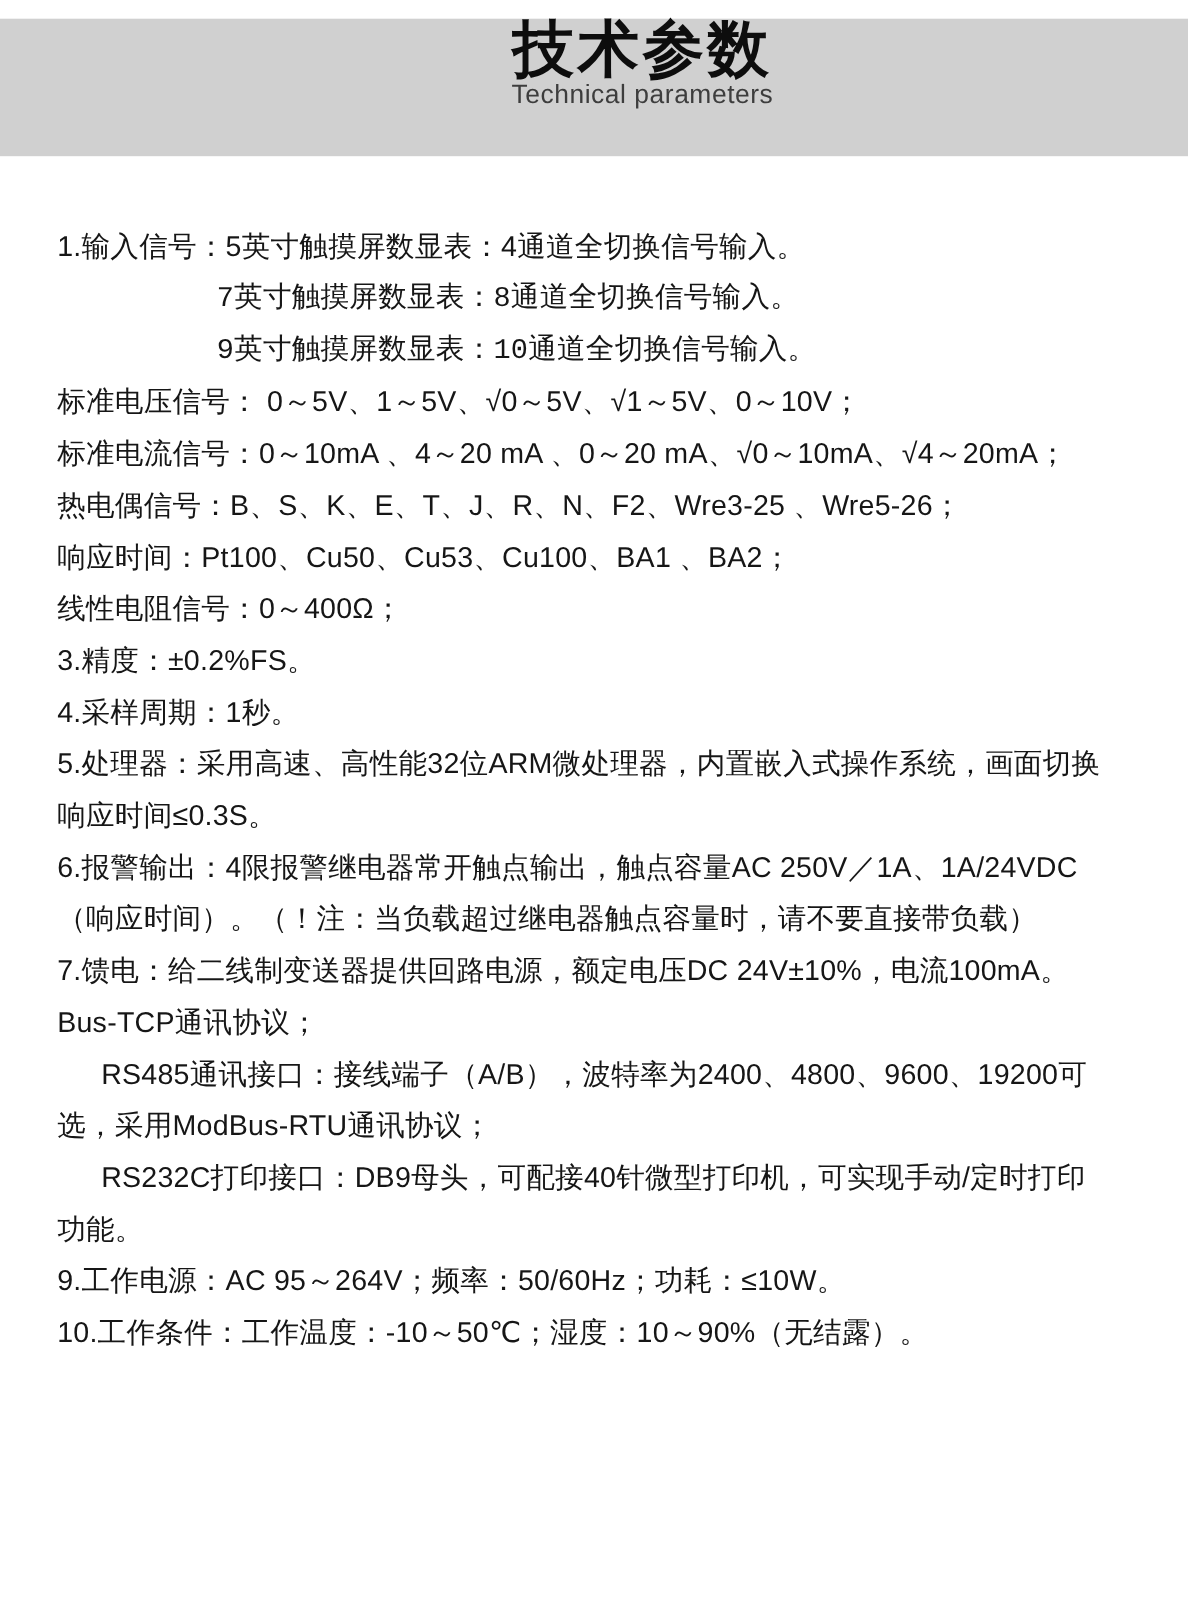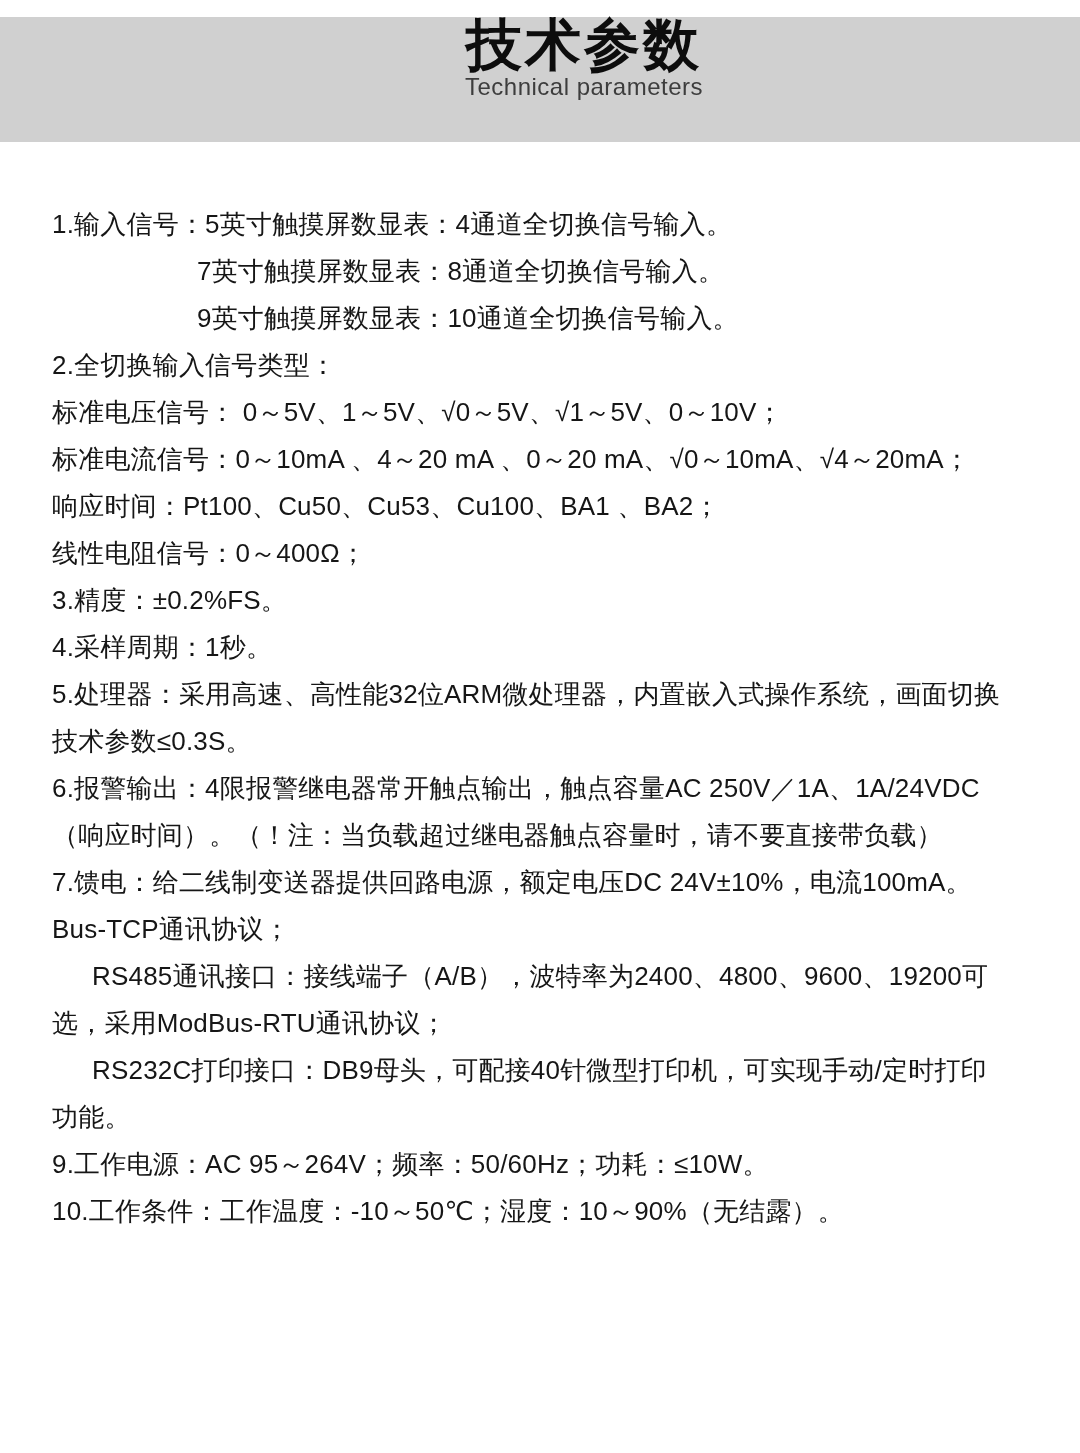--- a/index.html
+++ b/index.html
@@ -46,44 +46,44 @@
   }
   .line {
     font-size: 26px;
     line-height: 47px;
     height: 47px;
     color: #161616;
     white-space: nowrap;
     letter-spacing: 0.2px;
   }
   .indent-0 { padding-left: 0; }
-  .indent-1 { padding-left: 145px; }
+  .indent-1 { padding-left: 145px; font-family: Liberation Mono, monospace; }
   .indent-2 { padding-left: 40px; }
 </style>
 </head>
 <body>
 
 <div class="page">
   <div class="header-band">
     <div class="page-title">技术参数</div>
     <div class="page-subtitle">Technical parameters</div>
   </div>
   <main class="content">
       <div class="line indent-0">1.输入信号：5英寸触摸屏数显表：4通道全切换信号输入。</div>
       <div class="line indent-1">7英寸触摸屏数显表：8通道全切换信号输入。</div>
       <div class="line indent-1">9英寸触摸屏数显表：10通道全切换信号输入。</div>
-      <div class="line indent-0">2.全切换输入信号类型：</div>
       <div class="line indent-0">标准电压信号： 0～5V、1～5V、√0～5V、√1～5V、0～10V；</div>
       <div class="line indent-0">标准电流信号：0～10mA 、4～20 mA 、0～20 mA、√0～10mA、√4～20mA；</div>
+      <div class="line indent-0">热电偶信号：B、S、K、E、T、J、R、N、F2、Wre3-25 、Wre5-26；</div>
       <div class="line indent-0">响应时间：Pt100、Cu50、Cu53、Cu100、BA1 、BA2；</div>
       <div class="line indent-0">线性电阻信号：0～400Ω；</div>
       <div class="line indent-0">3.精度：±0.2%FS。</div>
       <div class="line indent-0">4.采样周期：1秒。</div>
       <div class="line indent-0">5.处理器：采用高速、高性能32位ARM微处理器，内置嵌入式操作系统，画面切换</div>
-      <div class="line indent-0">技术参数≤0.3S。</div>
+      <div class="line indent-0">响应时间≤0.3S。</div>
       <div class="line indent-0">6.报警输出：4限报警继电器常开触点输出，触点容量AC 250V／1A、1A/24VDC</div>
       <div class="line indent-0">（响应时间）。（！注：当负载超过继电器触点容量时，请不要直接带负载）</div>
       <div class="line indent-0">7.馈电：给二线制变送器提供回路电源，额定电压DC 24V±10%，电流100mA。</div>
       <div class="line indent-0">Bus-TCP通讯协议；</div>
       <div class="line indent-2">RS485通讯接口：接线端子（A/B），波特率为2400、4800、9600、19200可</div>
       <div class="line indent-0">选，采用ModBus-RTU通讯协议；</div>
       <div class="line indent-2">RS232C打印接口：DB9母头，可配接40针微型打印机，可实现手动/定时打印</div>
       <div class="line indent-0">功能。</div>
       <div class="line indent-0">9.工作电源：AC 95～264V；频率：50/60Hz；功耗：≤10W。</div>
       <div class="line indent-0">10.工作条件：工作温度：-10～50℃；湿度：10～90%（无结露）。</div>

